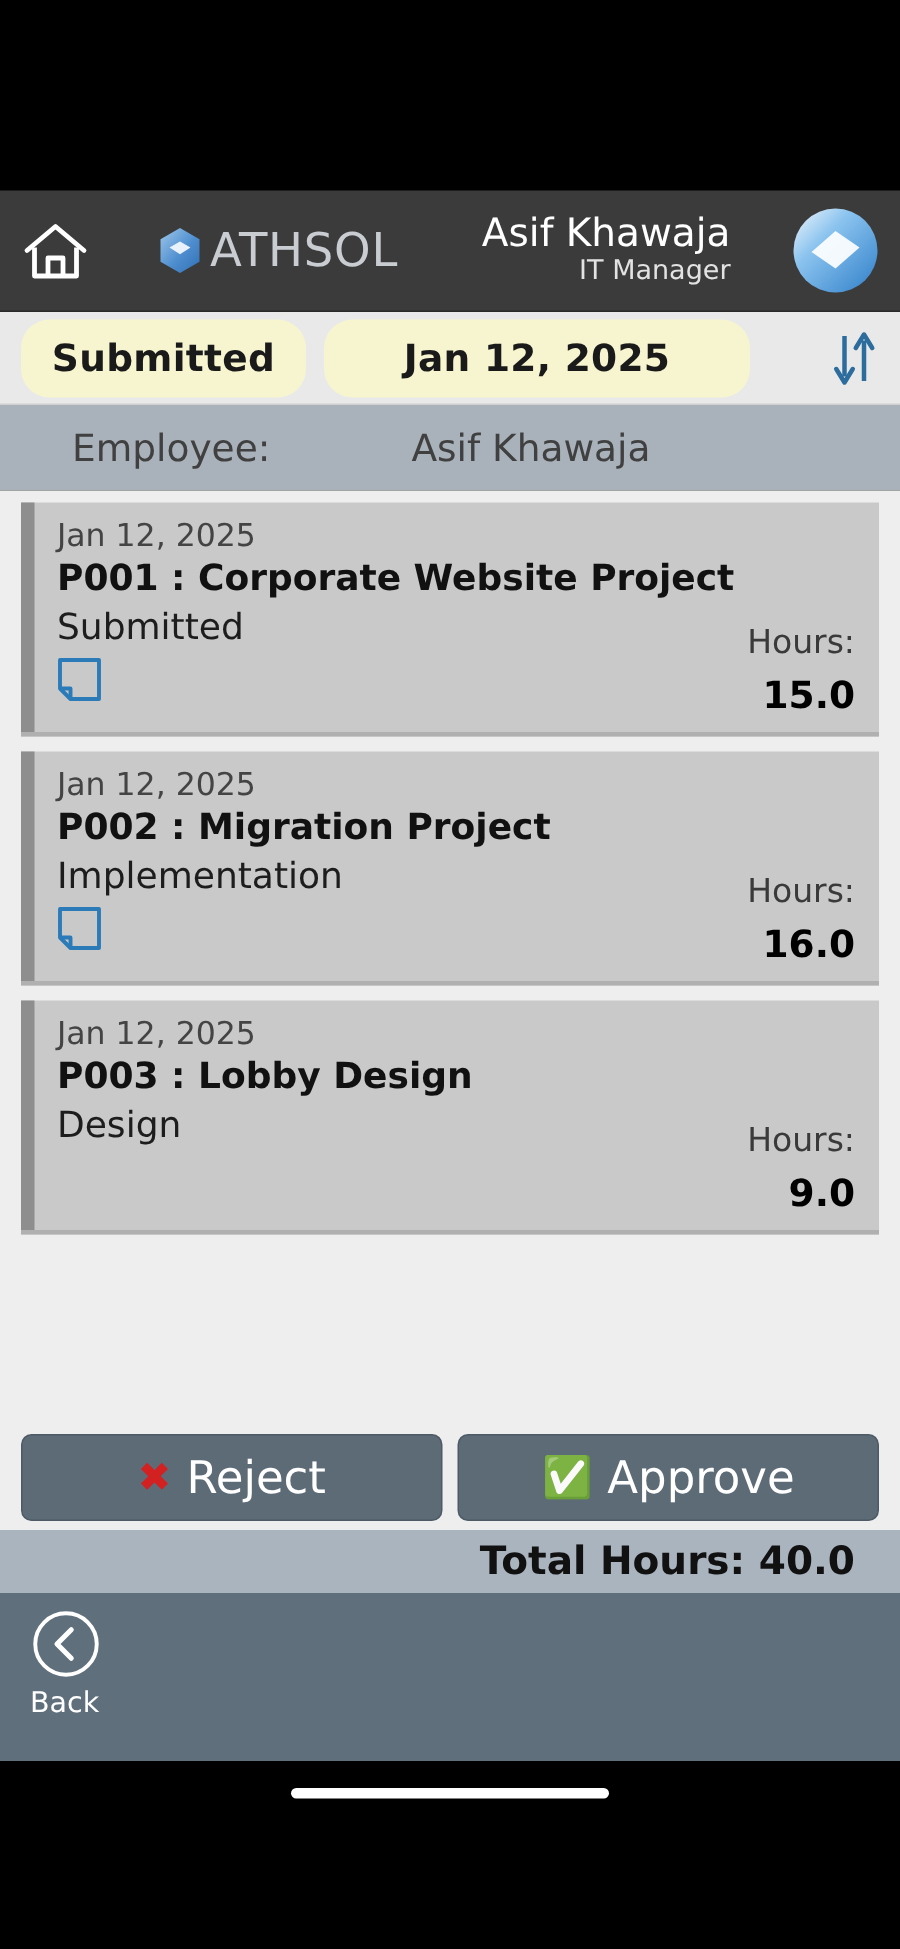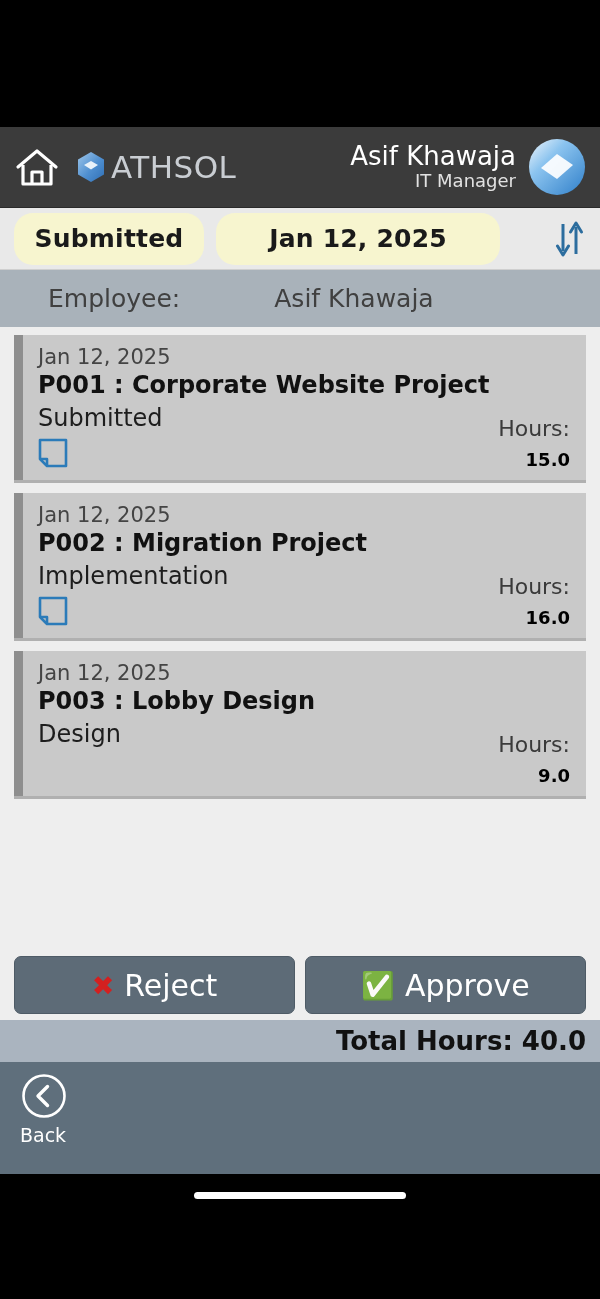--- a/index.html
+++ b/index.html
@@ -12,20 +12,21 @@
   #phone { position: relative; width: 600px; height: 1299px; background: #000; }
 
   
   .status-bar { height: 127px; background: #000; }
 
   
   .app-header {
     height: 81px; background: #3b3b3b;
     display: flex; align-items: center; padding: 0 14px;
     border-bottom: 1px solid #2a2a2a;
+    gap: 29px;
   }
   .home-icon { width: 46px; height: 44px; flex: none; margin-right: 16px; }
   .brand { display: flex; align-items: center; gap: 5px; }
   .brand-mark { width: 30px; height: 32px; flex: none; }
   .brand-text {
     font-size: 31px; letter-spacing: .5px; color: #c9cdd2; font-weight: 400;
     font-family: "DejaVu Sans", "Liberation Sans", sans-serif;
   }
   .user-block { margin-left: auto; text-align: right; padding-right: 12px; line-height: 1.05; }
   .user-name { font-size: 26px; color: #ffffff; font-weight: 400; white-space: nowrap; }
@@ -66,40 +67,40 @@
     min-height: 136px;
   }
   .card-accent {
     position: absolute; left: 0; top: 0; bottom: 0; width: 9px; background: #8e8e8e;
   }
   .card-date { font-size: 21px; color: #444444; margin-bottom: 2px; }
   .card-title { font-size: 24px; font-weight: 700; color: #111111; margin-bottom: 5px; }
   .card-body { display: flex; align-items: flex-start; }
   .card-task { font-size: 24px; color: #1d1d1d; flex: 1; }
   .card-hours-label { font-size: 22px; color: #3a3a3a; text-align: right; margin-top: 12px; }
-  .card-hours-value { font-size: 18px; font-weight: 700; color: #000000; text-align: right; margin-top: 8px; }
+  .card-hours-value { font-size: 25px; font-weight: 700; color: #000000; text-align: right; margin-top: 8px; }
   .note-icon { width: 30px; height: 30px; margin-top: 6px; display: block; }
   .note-icon.hidden { visibility: hidden; }
 
   
   .actions { display: flex; gap: 10px; padding: 0 14px; height: 70px; background: #eeeeee; align-items: center; }
   .action-btn {
     flex: 1; height: 58px; border-radius: 7px; background: #5d6b77;
     border: 1px solid #4e5b66;
     display: flex; align-items: center; justify-content: center; gap: 10px;
     color: #ffffff; font-size: 30px; cursor: pointer;
   }
   .action-glyph { font-size: 27px; line-height: 1; }
   .glyph-reject { color: #d32020; font-weight: 700; }
 
   
   .total-bar {
     height: 42px; background: #aab4bf;
     display: flex; align-items: center; justify-content: flex-end;
-    padding-right: 14px; font-size: 26px; font-weight: 700; color: #111111;
+    padding-right: 30px; font-size: 26px; font-weight: 700; color: #111111;
   }
 
   
   .bottom-nav { height: 112px; background: #5f6f7c; padding: 10px 0 0 20px; }
   .back-btn { width: 56px; display: block; cursor: pointer; }
   .back-circle { width: 48px; height: 48px; display: block; }
   .back-label { color: #ffffff; font-size: 19px; margin-top: 4px; display: block; }
 
   
   .home-indicator-area { height: 42px; background: #000; display: flex; align-items: center; justify-content: center; }

